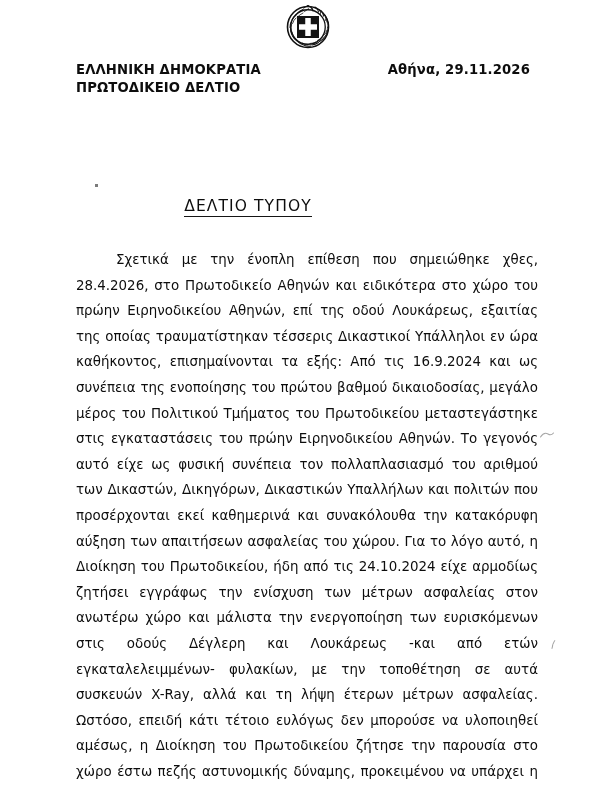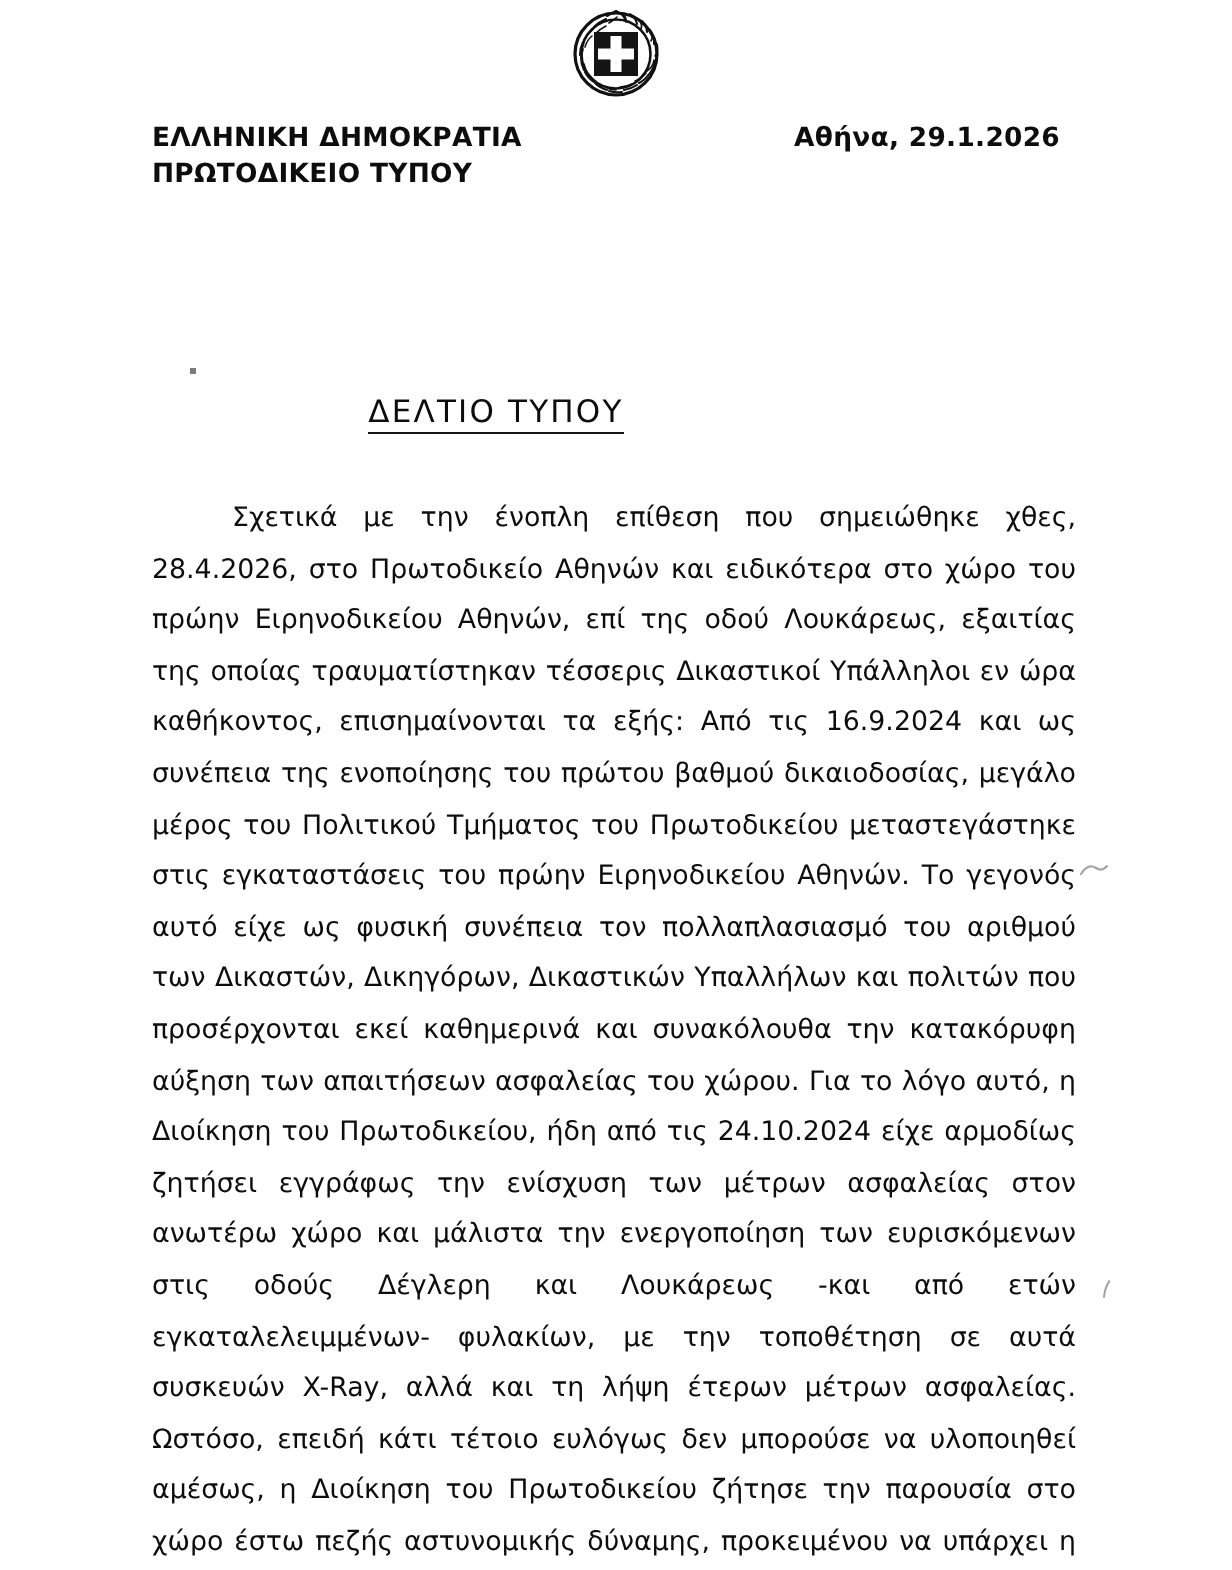--- a/index.html
+++ b/index.html
@@ -177,22 +177,22 @@
         <rect x="30" y="28" width="44" height="44" fill="#141414"></rect>
 
         <rect x="46.5" y="32" width="11" height="36" fill="#ffffff"></rect>
         <rect x="34" y="44.5" width="36" height="11" fill="#ffffff"></rect>
       </svg>
     </span>
   </div>
 
   <div id="letterhead">
     <div id="authority">ΕΛΛΗΝΙΚΗ ΔΗΜΟΚΡΑΤΙΑ
-ΠΡΩΤΟΔΙΚΕΙΟ ΤΥΠΟΥ</div>
-    <div id="doc-date">Αθήνα, 29.1.2026</div>
+ΠΡΩΤΟΔΙΚΕΙΟ ΔΕΛΤΙΟ</div>
+    <div id="doc-date">Αθήνα, 29.11.2026</div>
   </div>
 
   <div id="title-wrap">
     <span id="doc-title">ΔΕΛΤΙΟ ΤΥΠΟΥ</span>
   </div>
 
   <div id="body-text">
     <p class="para"><span class="indent"></span><span>Σχετικά με την ένοπλη επίθεση που σημειώθηκε χθες, 28.4.2026, στο Πρωτοδικείο Αθηνών και ειδικότερα στο χώρο του πρώην Ειρηνοδικείου Αθηνών, επί της οδού Λουκάρεως, εξαιτίας της οποίας τραυματίστηκαν τέσσερις Δικαστικοί Υπάλληλοι εν ώρα καθήκοντος, επισημαίνονται τα εξής: Από τις 16.9.2024 και ως συνέπεια της ενοποίησης του πρώτου βαθμού δικαιοδοσίας, μεγάλο μέρος του Πολιτικού Τμήματος του Πρωτοδικείου μεταστεγάστηκε στις εγκαταστάσεις του πρώην Ειρηνοδικείου Αθηνών. Το γεγονός αυτό είχε ως φυσική συνέπεια τον πολλαπλασιασμό του αριθμού των Δικαστών, Δικηγόρων, Δικαστικών Υπαλλήλων και πολιτών που προσέρχονται εκεί καθημερινά και συνακόλουθα την κατακόρυφη αύξηση των απαιτήσεων ασφαλείας του χώρου. Για το λόγο αυτό, η Διοίκηση του Πρωτοδικείου, ήδη από τις 24.10.2024 είχε αρμοδίως ζητήσει εγγράφως την ενίσχυση των μέτρων ασφαλείας στον ανωτέρω χώρο και μάλιστα την ενεργοποίηση των ευρισκόμενων στις οδούς Δέγλερη και Λουκάρεως -και από ετών εγκαταλελειμμένων- φυλακίων, με την τοποθέτηση σε αυτά συσκευών X-Ray, αλλά και τη λήψη έτερων μέτρων ασφαλείας. Ωστόσο, επειδή κάτι τέτοιο ευλόγως δεν μπορούσε να υλοποιηθεί αμέσως, η Διοίκηση του Πρωτοδικείου ζήτησε την παρουσία στο χώρο έστω πεζής αστυνομικής δύναμης, προκειμένου να υπάρχει η ελάχιστη απαιτούμενη επιτήρηση. Πράγματι, στη συνέχεια διατέθηκαν δύο Αστυνομικοί και συγκεκριμένα ένας Αστυνομικός της Ελληνικής Αστυνομίας και ένας Δικαστικός Αστυνομικός, οι οποίοι όμως αργότερα περιορίστηκαν σε έναν και από τον Οκτώβριο του 2025 αποσύρθηκαν αμφότεροι από τις Υπηρεσίες τους, χωρίς έκτοτε να</span></p>
   </div>
 

